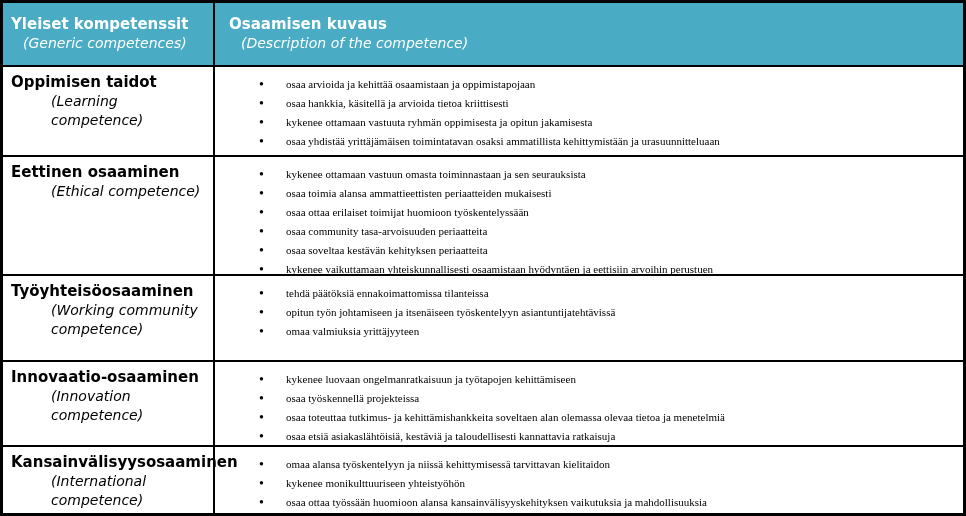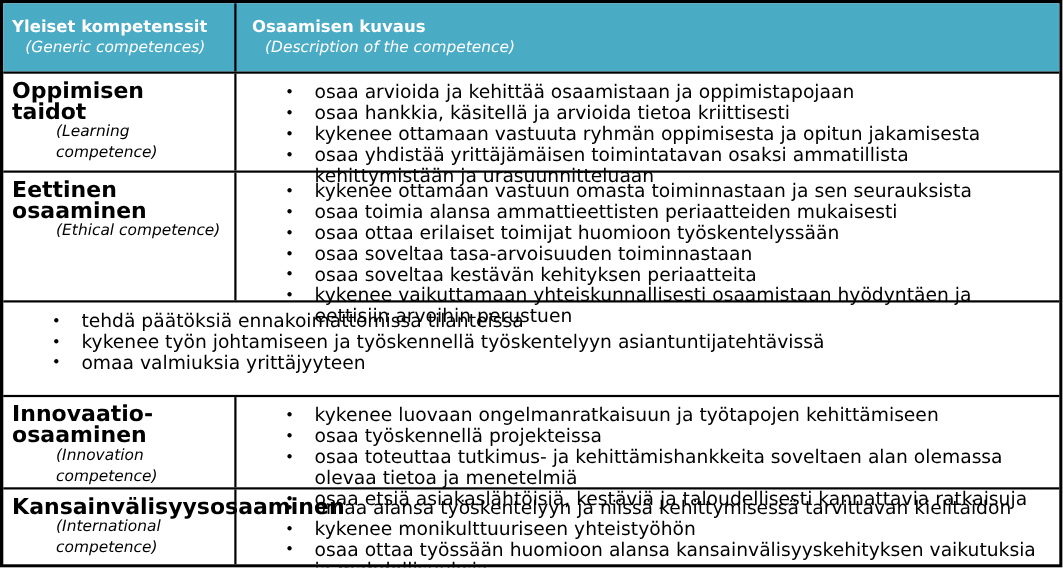--- a/index.html
+++ b/index.html
@@ -46,39 +46,40 @@
     line-height: 19px;
   }
   .h-subtitle {
     font-style: italic;
     font-size: 14px;
     line-height: 19px;
     margin-left: 12px;
   }
   .row-title {
     font-weight: bold;
-    font-size: 20px;
+    font-size: 15px;
     line-height: 19px;
   }
   .row-subtitle {
     font-style: italic;
     font-size: 14px;
     line-height: 19px;
     margin-left: 40px;
   }
   ul.bullets {
     list-style: none;
     margin: 2px 0 0 0;
     padding: 0 0 0 44px;
   }
   ul.bullets li {
     position: relative;
     padding-left: 27px;
-    font-size: 17px;
+    font-size: 11px;
     line-height: 19px;
+    font-family: Liberation Serif, serif;
   }
   ul.bullets li::before {
     content: "\2022";
     position: absolute;
     left: 0;
     top: 0;
     font-size: 14px;
   }
   .r1 { min-height: 90px; }
   .r2 { min-height: 118px; }
@@ -120,32 +121,36 @@
   <div class="row r2">
     <div class="cell-left">
       <div class="row-title">Eettinen osaaminen</div>
       <div class="row-subtitle">(Ethical competence)</div>
     </div>
     <div class="cell-right">
       <ul class="bullets">
         <li>kykenee ottamaan vastuun omasta toiminnastaan ja sen seurauksista</li>
         <li>osaa toimia alansa ammattieettisten periaatteiden mukaisesti</li>
         <li>osaa ottaa erilaiset toimijat huomioon työskentelyssään</li>
-        <li>osaa soveltaa tasa-arvoisuuden toiminnastaan</li>
+        <li>osaa community tasa-arvoisuuden periaatteita</li>
         <li>osaa soveltaa kestävän kehityksen periaatteita</li>
         <li>kykenee vaikuttamaan yhteiskunnallisesti osaamistaan hyödyntäen ja eettisiin arvoihin perustuen</li>
       </ul>
     </div>
   </div>
 
   <div class="row r3">
+    <div class="cell-left">
+      <div class="row-title">Työyhteisöosaaminen</div>
+      <div class="row-subtitle">(Working community competence)</div>
+    </div>
     <div class="cell-right">
       <ul class="bullets">
         <li>tehdä päätöksiä ennakoimattomissa tilanteissa</li>
-        <li>kykenee työn johtamiseen ja työskennellä työskentelyyn asiantuntijatehtävissä</li>
+        <li>opitun työn johtamiseen ja itsenäiseen työskentelyyn asiantuntijatehtävissä</li>
         <li>omaa valmiuksia yrittäjyyteen</li>
       </ul>
     </div>
   </div>
 
   <div class="row r4">
     <div class="cell-left">
       <div class="row-title">Innovaatio-osaaminen</div>
       <div class="row-subtitle">(Innovation competence)</div>
     </div>

